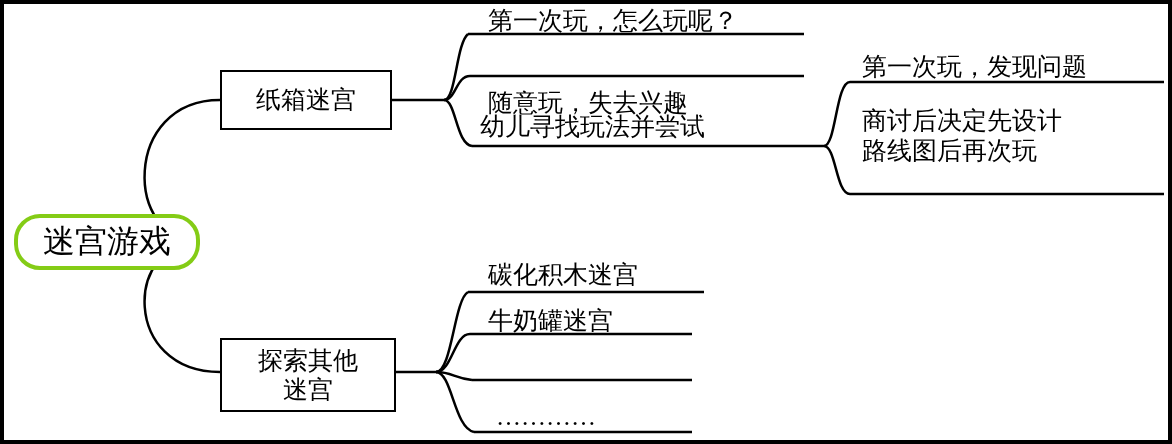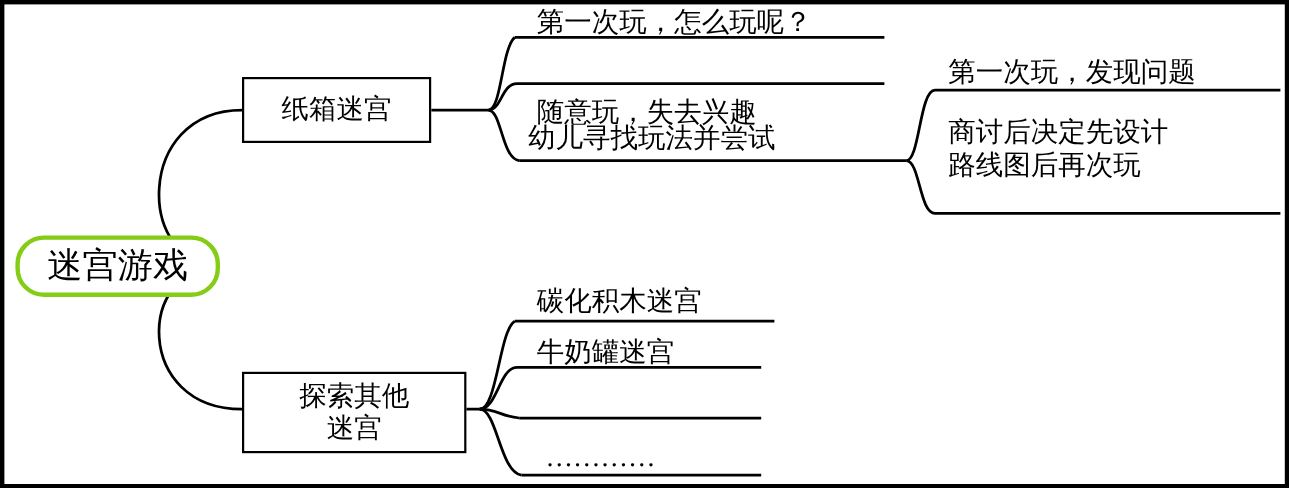--- a/index.html
+++ b/index.html
@@ -94,21 +94,21 @@
       <path d="M 466 330 L 688 330"></path>
       <path d="M 468 376 L 688 376"></path>
       <path d="M 470 428 L 688 428"></path>
     </g>
   </svg>
 
   <div class="node node-root" style="left:10px; top:210px; width:186px; height:56px;">迷宫游戏</div>
 
   <div class="node node-box" style="left:216px; top:66px; width:172px; height:60px;">纸箱迷宫</div>
 
-  <div class="node node-box" style="left:216px; top:334px; width:204px; height:74px;">探索其他
+  <div class="node node-box" style="left:216px; top:334px; width:176px; height:74px;">探索其他
 迷宫</div>
 
   <div class="leaf" style="left:484px; top:2px; width:320px;">第一次玩，怎么玩呢？</div>
   <div class="leaf" style="left:484px; top:44px; width:320px;margin-top:40px;">随意玩，失去兴趣</div>
   <div class="leaf" style="left:476px; top:108px; width:340px;">幼儿寻找玩法并尝试</div>
 
   <div class="leaf" style="left:858px; top:48px; width:310px;">第一次玩，发现问题</div>
   <div class="leaf" style="left:858px; top:102px; width:300px; text-align:left;">商讨后决定先设计
 路线图后再次玩</div>
 

